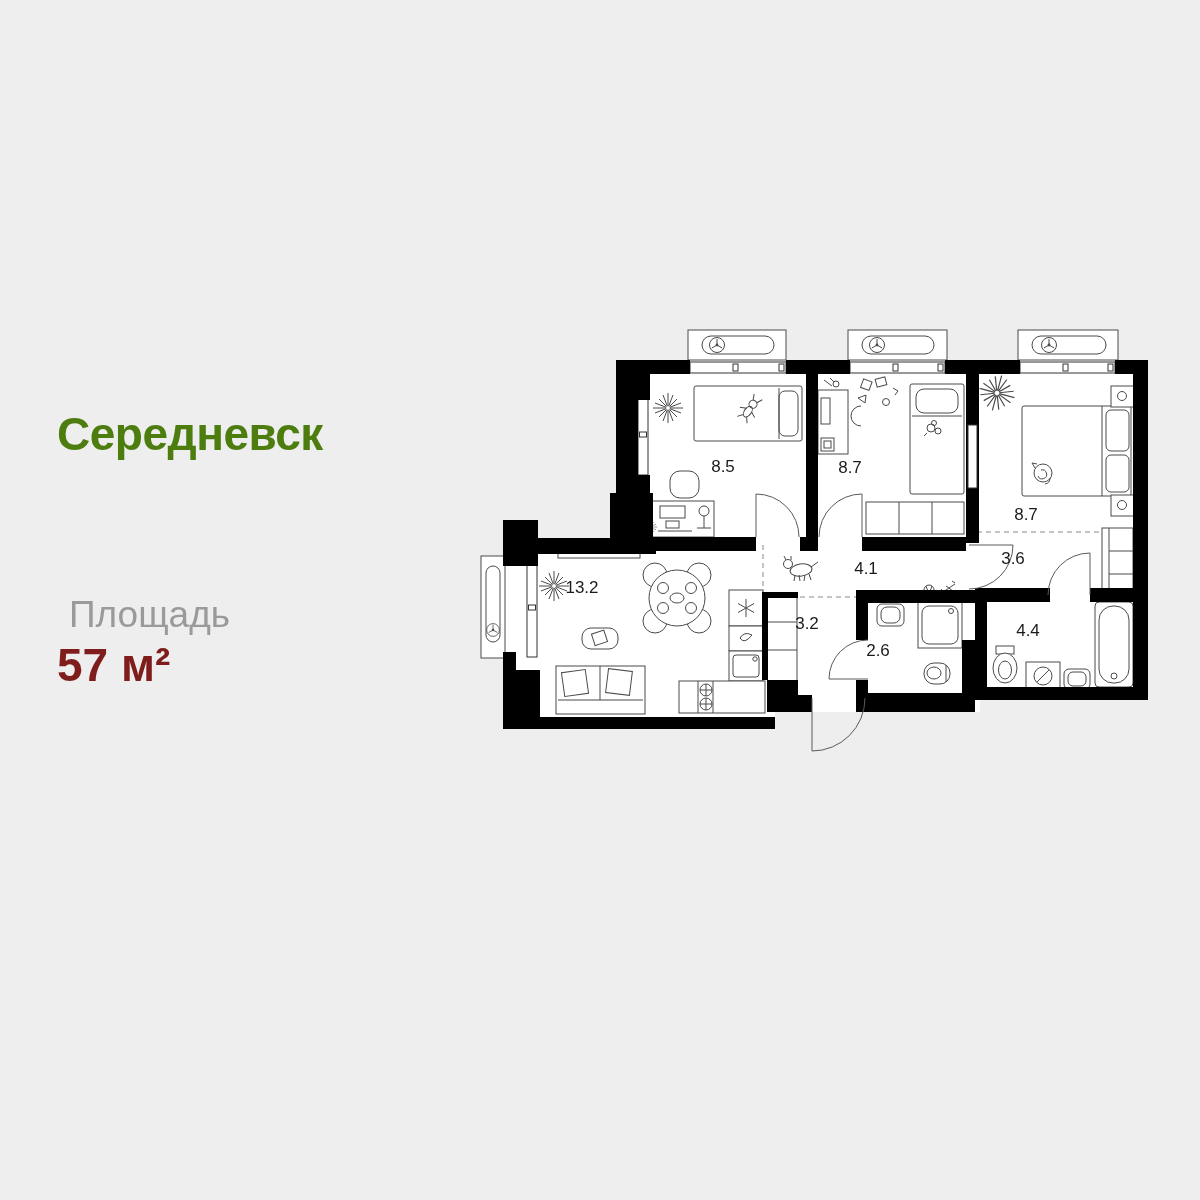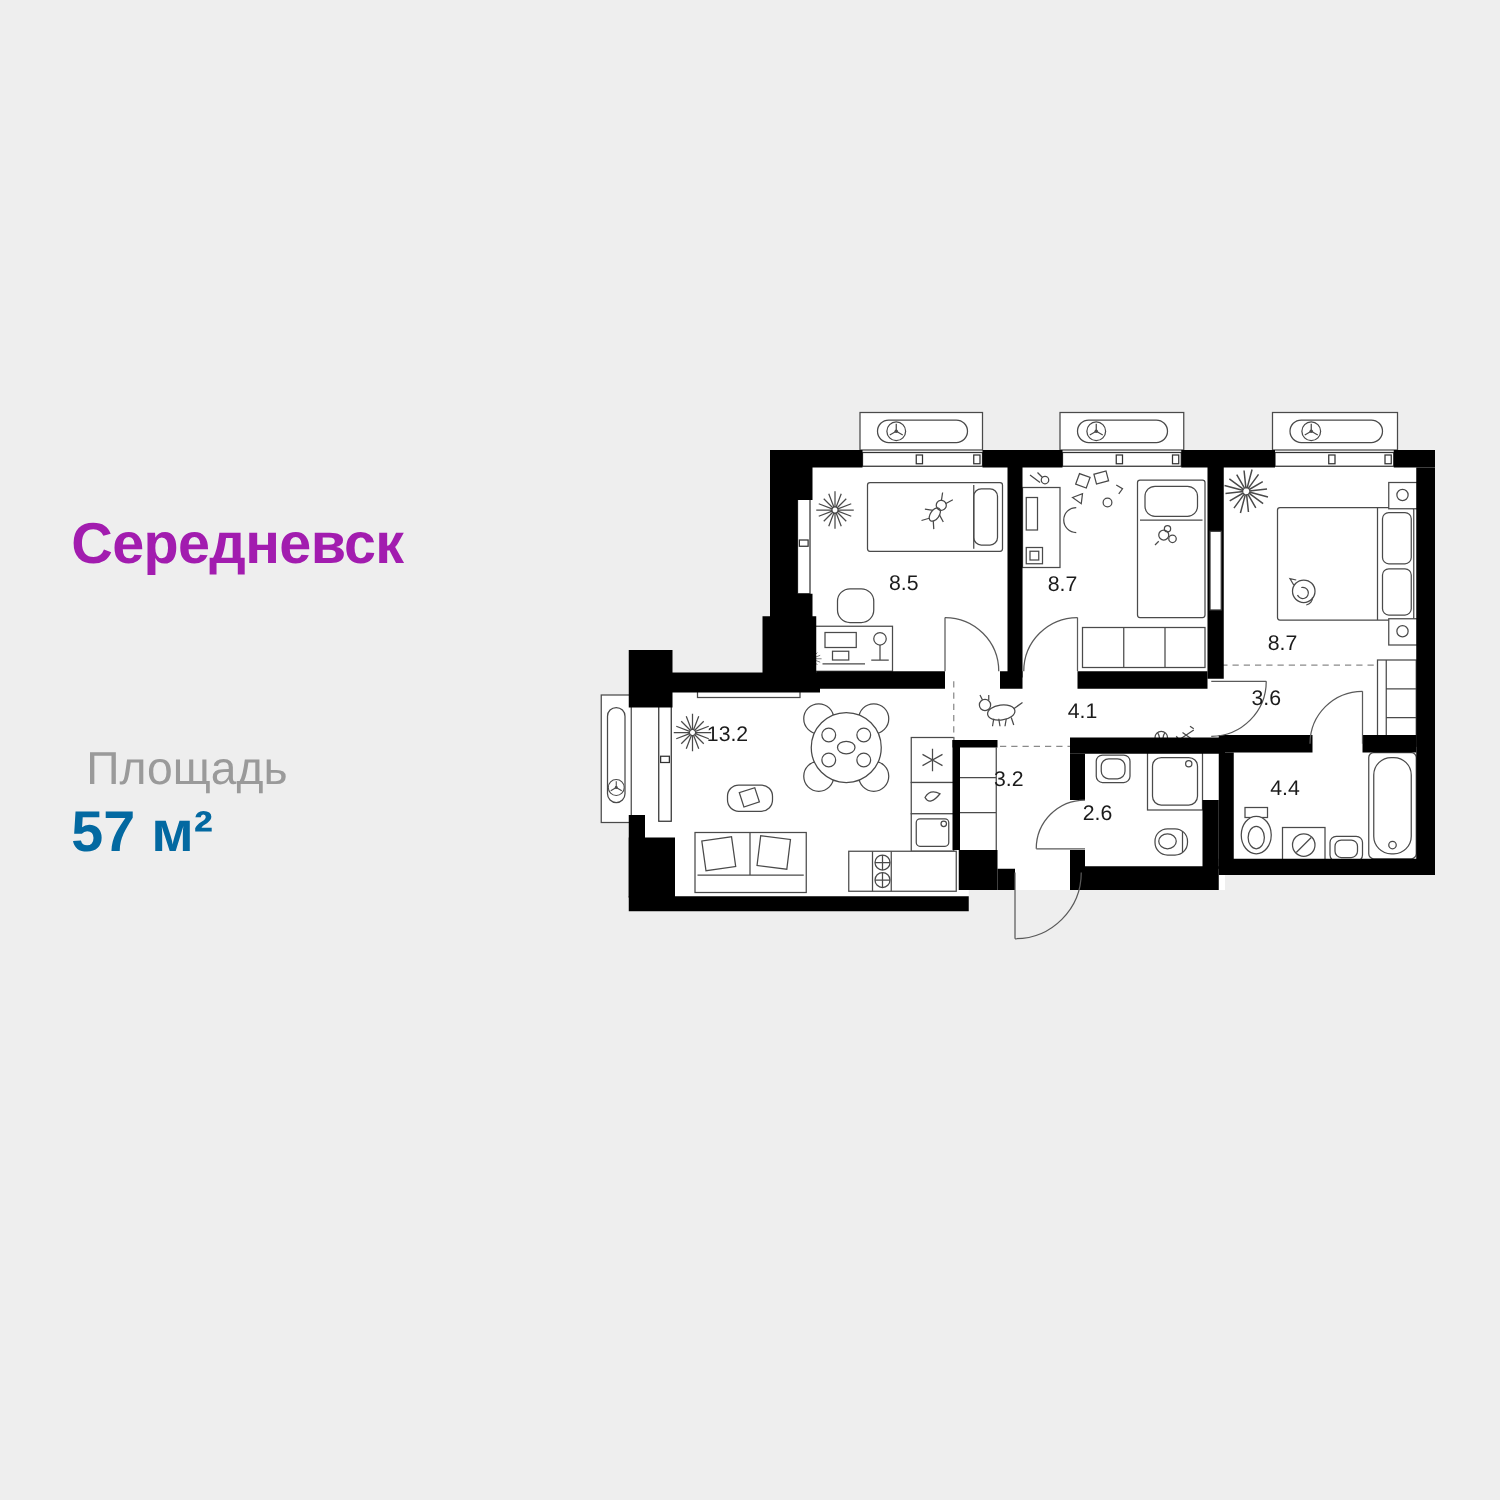--- a/index.html
+++ b/index.html
@@ -6,29 +6,29 @@
   .canvas{
     position:relative;width:1200px;height:1200px;background:#EEEEEE;
     font-family:"Liberation Sans",sans-serif;overflow:hidden;
   }
   .brand-logo{
     position:absolute;left:57px;top:324px;
     font-size:56px;font-weight:800;letter-spacing:1px;color:#F4501C;line-height:1;
   }
   .project-title{
     position:absolute;left:57px;top:408px;
-    font-size:46px;font-weight:600;color:#a21caf;line-height:1.16;letter-spacing:-0.5px;
+    font-size:46px;font-weight:600;color:#4d7c0f;line-height:1.16;letter-spacing:-0.5px;
   }
   .area-label{
     position:absolute;left:57px;top:595px;
     font-size:37px;font-weight:500;color:#9A9A9A;line-height:1.1;margin-left:12px;
   }
   .area-value{
     position:absolute;left:57px;top:640px;
-    font-size:46px;font-weight:700;color:#0369a1;line-height:1.1;
+    font-size:46px;font-weight:700;color:#7f1d1d;line-height:1.1;
   }
   .plan-wrap{position:absolute;left:480px;top:318px;width:672px;height:442px;text-align:center;}
   svg text{font-family:"Liberation Sans",sans-serif;font-size:17px;fill:#1B1B1B;}
 </style>
 </head>
 <body>
 
 <div class="canvas">
 
 

